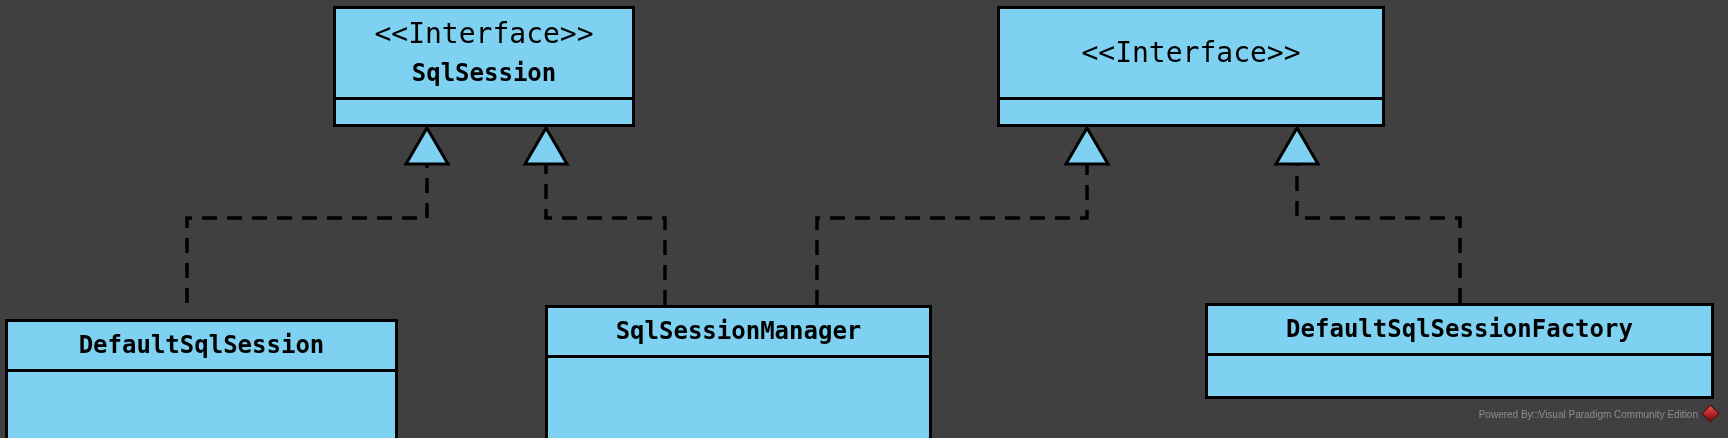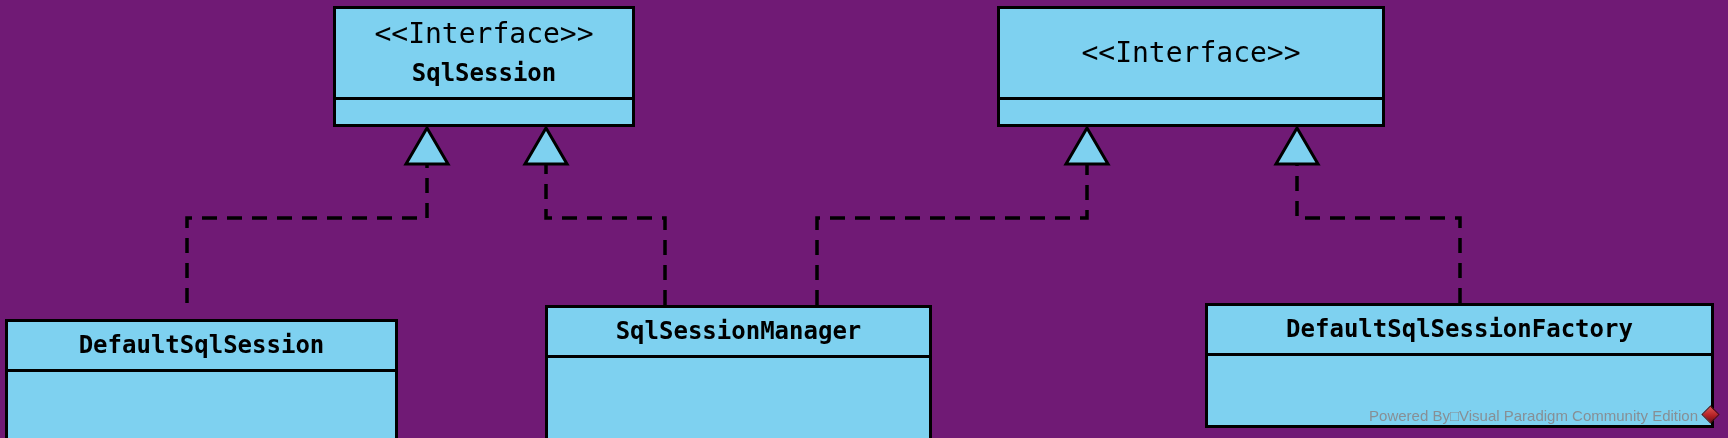--- a/index.html
+++ b/index.html
@@ -1,20 +1,20 @@
 <!DOCTYPE html>
 <html><head>
 <meta charset="utf-8">
 <style>
   html, body { margin: 0; padding: 0; background: #ffffff; }
   #diagram {
     position: relative;
     width: 1728px;
     height: 438px;
-    background: #701a75;
+    background: #404040;
     overflow: hidden;
     font-family: "DejaVu Sans Mono", monospace;
   }
   #edges-layer {
     position: absolute;
     left: 0; top: 0;
     width: 1728px; height: 438px;
   }
   .uml-node {
     position: absolute;
@@ -53,21 +53,21 @@
     white-space: nowrap;
   }
   .watermark {
     position: absolute;
     right: 8px;
     top: 407px;
     display: flex;
     align-items: center;
     gap: 4px;
     font-family: "Liberation Sans", sans-serif;
-    font-size: 15px;
+    font-size: 10px;
     color: #878f95;
     white-space: nowrap;
   }
   .vp-logo {
     width: 11px;
     height: 11px;
     margin: 0 3px 2px 2px;
     background: linear-gradient(135deg, #e2544f 0%, #b01f24 60%, #6e1013 100%);
     border: 1.5px solid #531014;
     transform: rotate(45deg);
@@ -107,21 +107,21 @@
           <span class="class-name">DefaultSqlSession</span>
         </div>
         <div class="body-compartment"></div>
       </div>
       <div class="uml-node" style="left: 545px; top: 305px; width: 387px; height: 138px;">
         <div class="name-compartment" style="height: 47px;">
           <span class="class-name">SqlSessionManager</span>
         </div>
         <div class="body-compartment"></div>
       </div>
-      <div class="uml-node" style="left: 1205px; top: 303px; width: 509px; height: 125px;">
+      <div class="uml-node" style="left: 1205px; top: 303px; width: 509px; height: 96px;">
         <div class="name-compartment" style="height: 47px;">
           <span class="class-name">DefaultSqlSessionFactory</span>
         </div>
         <div class="body-compartment"></div>
       </div>
     </div>
   <div class="watermark">
     <span>Powered By□Visual Paradigm Community Edition</span>
     <span class="vp-logo"></span>
   </div>

